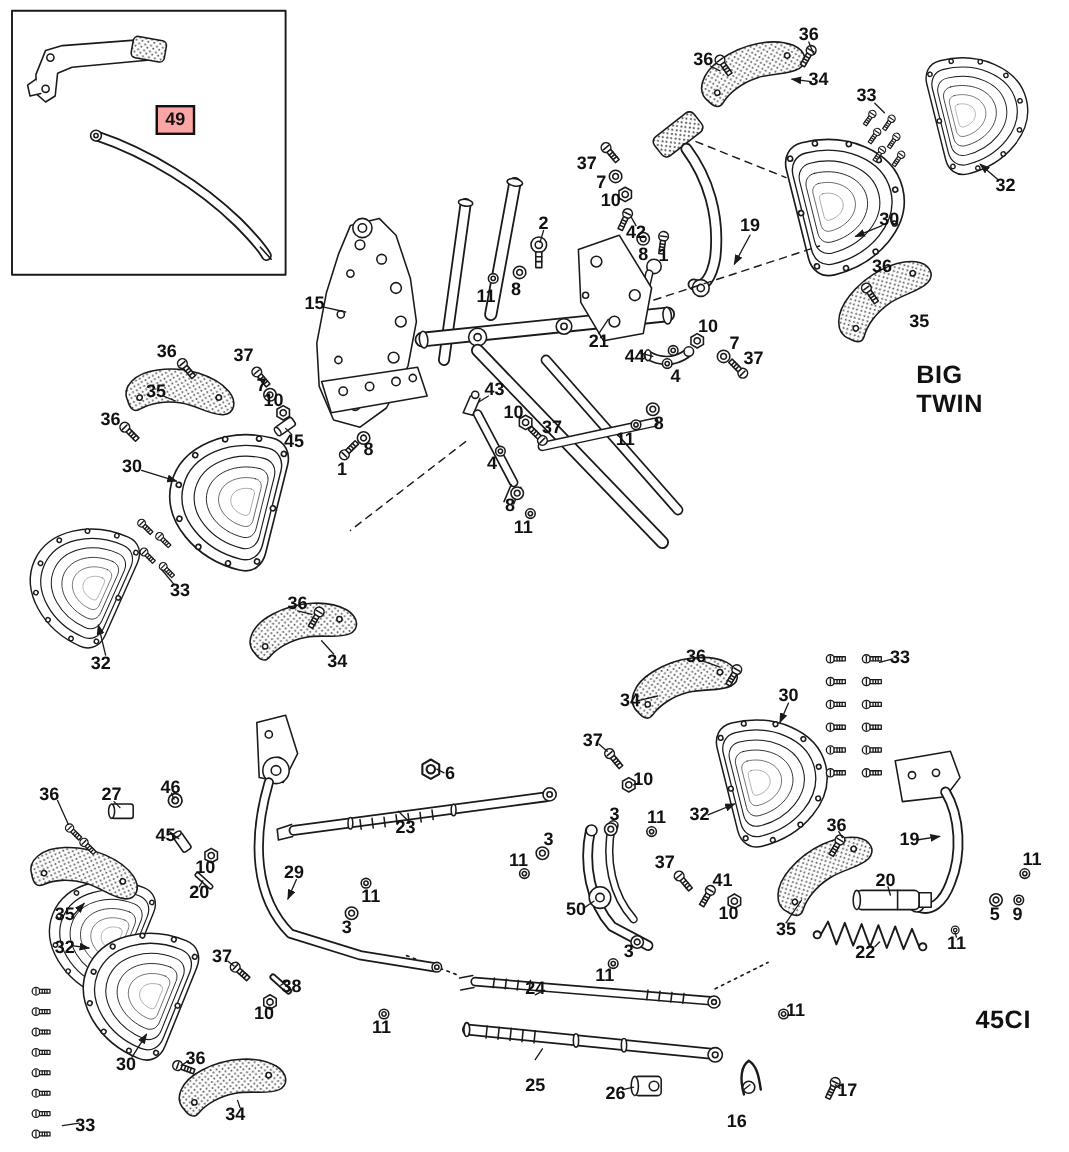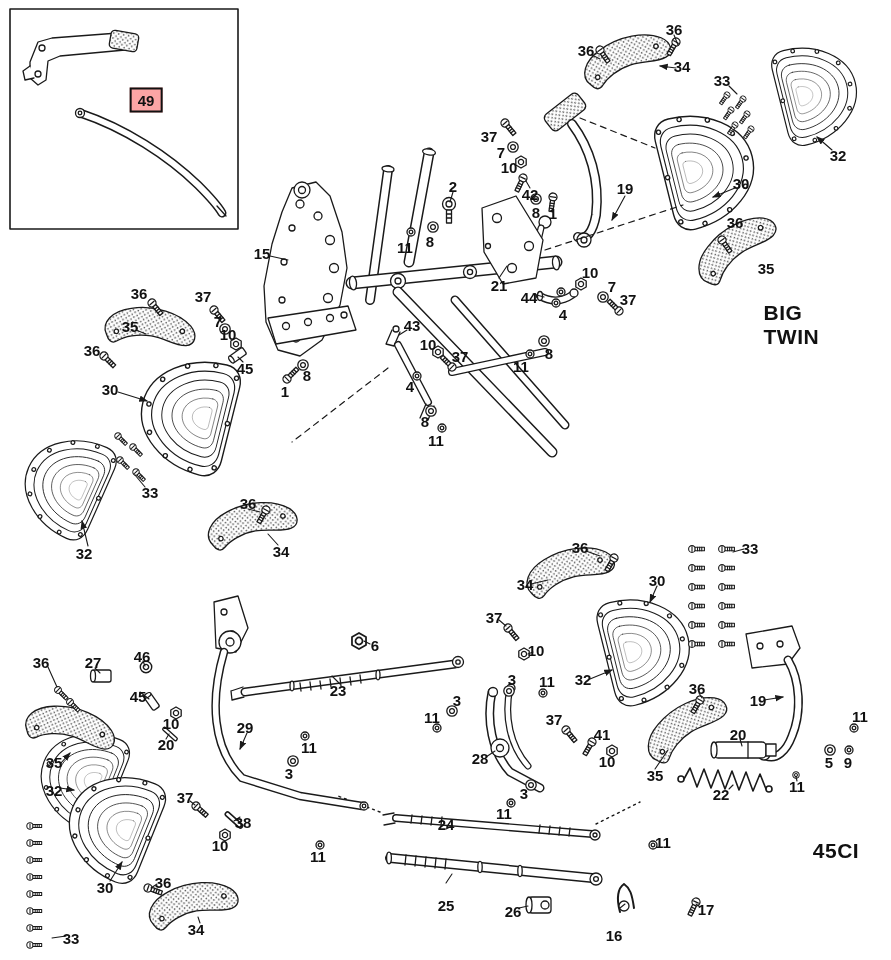--- a/index.html
+++ b/index.html
@@ -609,21 +609,21 @@
       <div class="callout" style="left: 583px; top: 679px;">32</div>
       <div class="callout" style="left: 41px; top: 662px;">36</div>
       <div class="callout" style="left: 93px; top: 662px;">27</div>
       <div class="callout" style="left: 142px; top: 656px; text-align: center;">46</div>
       <div class="callout" style="left: 138px; top: 696px;">45</div>
       <div class="callout" style="left: 171px; top: 723px;">10</div>
       <div class="callout" style="left: 166px; top: 744px;">20</div>
       <div class="callout" style="left: 245px; top: 727px;">29</div>
       <div class="callout" style="left: 457px; top: 700px;">3</div>
       <div class="callout" style="left: 432px; top: 717px;">11</div>
-      <div class="callout" style="left: 480px; top: 758px;">28</div>
+      <div class="callout" style="left: 480px; top: 758px;">50</div>
       <div class="callout" style="left: 697px; top: 688px;">36</div>
       <div class="callout" style="left: 758px; top: 700px;">19</div>
       <div class="callout" style="left: 738px; top: 734px;">20</div>
       <div class="callout" style="left: 655px; top: 775px;">35</div>
       <div class="callout" style="left: 721px; top: 794px;">22</div>
       <div class="callout" style="left: 829px; top: 762px;">5</div>
       <div class="callout" style="left: 848px; top: 762px;">9</div>
       <div class="callout" style="left: 860px; top: 716px;">11</div>
       <div class="callout" style="left: 797px; top: 786px;">11</div>
       <div class="callout" style="left: 554px; top: 719px;">37</div>

